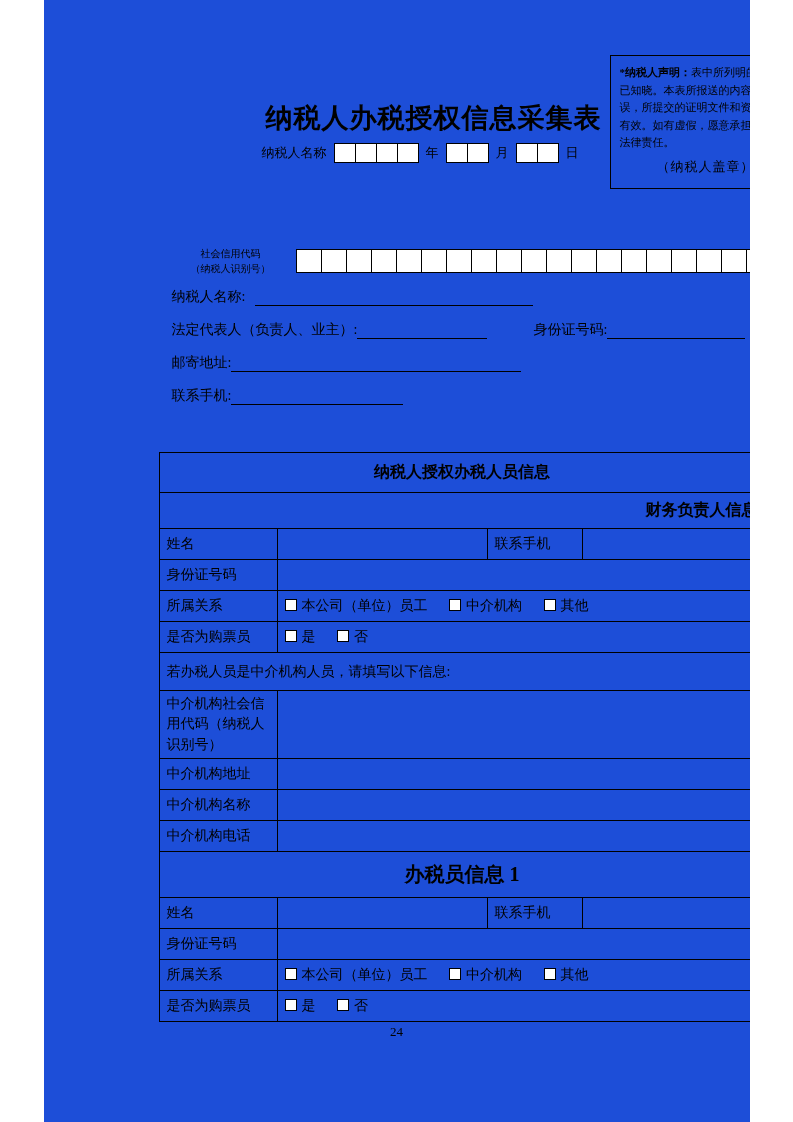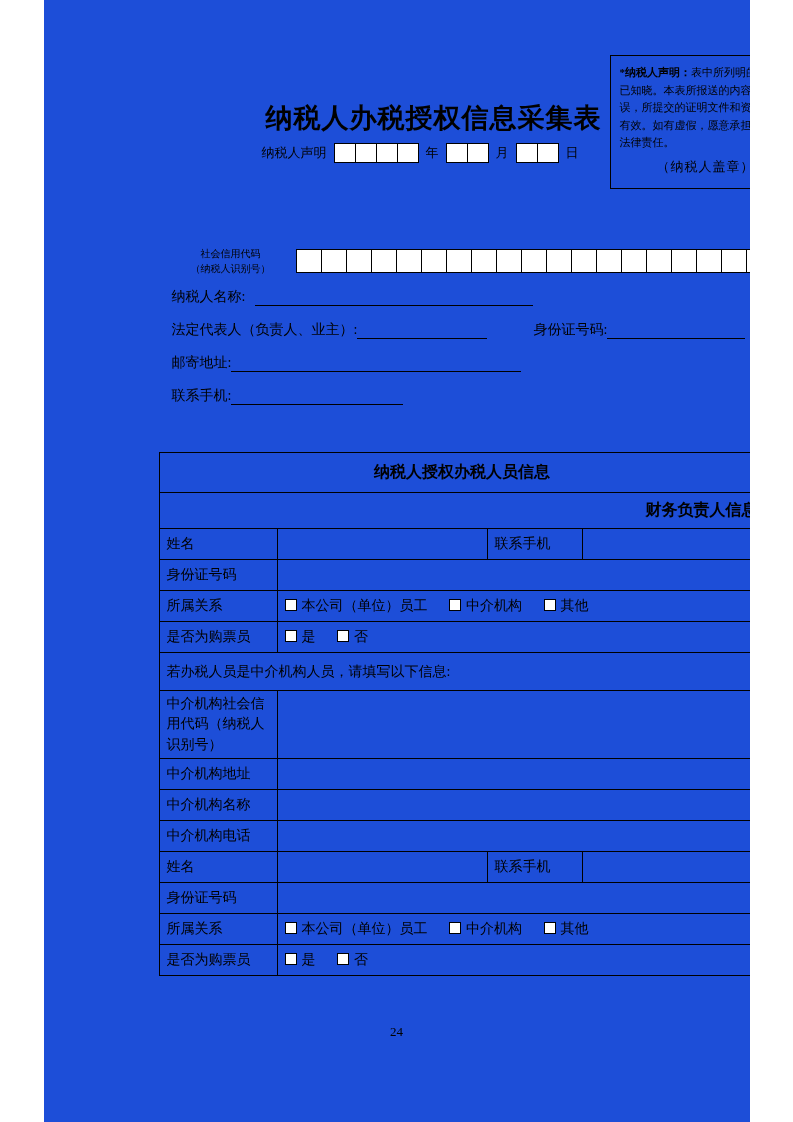--- a/index.html
+++ b/index.html
@@ -51,21 +51,21 @@
 <div class="page">
 
   <div class="decl">
     <span class="decl-title">*纳税人声明：</span><span>表中所列明的内容，已知晓。本表所报送的内容准确无误，所提交的证明文件和资料真实有效。如有虚假，愿意承担相应的法律责任。</span>
     <div class="stamp">（纳税人盖章）</div>
   </div>
 
   <div class="title">纳税人办税授权信息采集表</div>
 
   <div class="date-row">
-    <span>纳税人声明</span>
+    <span>纳税人名称</span>
     <span class="box-group">
         <span class="box"></span>
         <span class="box"></span>
         <span class="box"></span>
         <span class="box"></span>
       </span>
     <span>年</span>
     <span class="box-group">
         <span class="box"></span>
         <span class="box"></span>
@@ -186,20 +186,23 @@
       </tr>
       <tr>
         <td>中介机构名称</td>
         <td colspan="3"></td>
       </tr>
       <tr>
         <td>中介机构电话</td>
         <td colspan="3"></td>
       </tr>
 
+      <tr class="r-sub2">
+        <td colspan="4">办税员信息 1</td>
+      </tr>
 
       <tr>
         <td>姓名</td>
         <td></td>
         <td>联系手机</td>
         <td></td>
       </tr>
       <tr>
         <td>身份证号码</td>
         <td colspan="3"></td>

